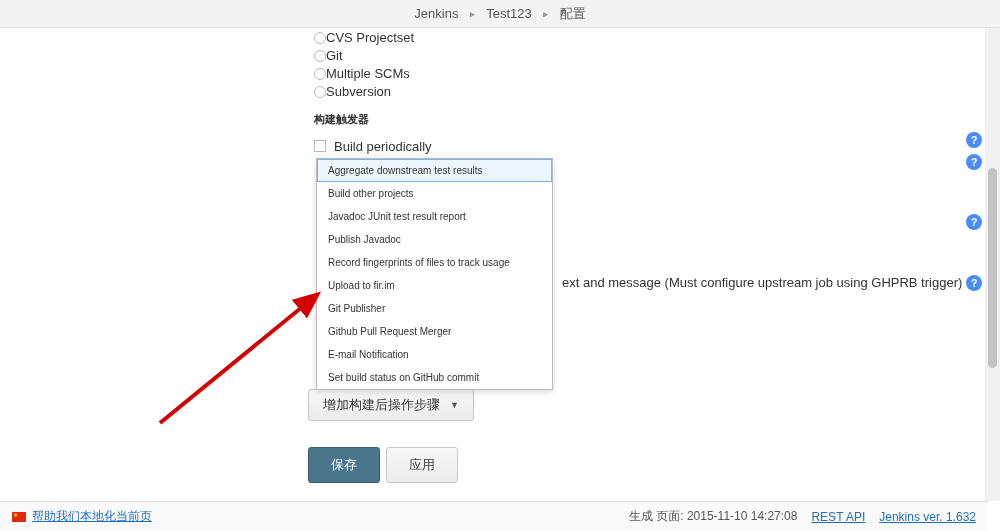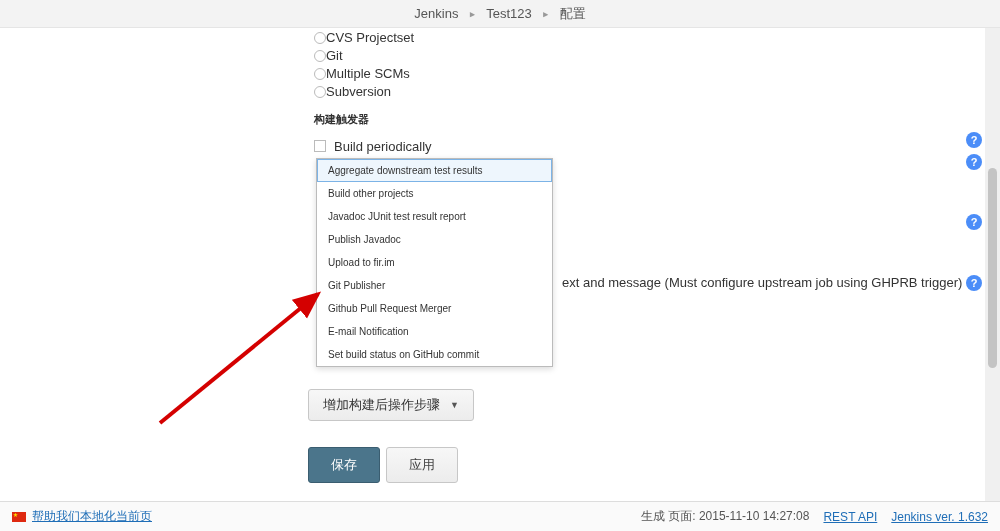--- a/index.html
+++ b/index.html
@@ -43,21 +43,21 @@
 
   
   .btn-row { position: absolute; top: 419px; left: -6px; display: flex; gap: 6px; }
   .btn-primary { background: #4b758b; color: #fff; border: 1px solid #3a5d70; padding: 8px 22px; border-radius: 3px; cursor: pointer; }
   .btn-secondary { background: linear-gradient(#f7f7f7, #ececec); color: #444; border: 1px solid #c7c7c7; padding: 8px 22px; border-radius: 3px; cursor: pointer; }
 
   
   .arrow-svg { position: absolute; top: 140px; left: 10px; width: 350px; height: 260px; pointer-events: none; z-index: 20; }
 
   
-  .footer { position: absolute; bottom: 0; left: 0; right: 0; height: 30px; border-top: 1px solid #ddd; background: #fafafa; display: flex; align-items: center; padding: 0 12px; font-size: 12px; }
+  .footer { position: absolute; bottom: 0; left: 0; right: 12px; height: 30px; border-top: 1px solid #ddd; background: #fafafa; display: flex; align-items: center; padding: 0 12px; font-size: 12px; }
   .footer-left { display: flex; align-items: center; gap: 6px; }
   .footer-right { margin-left: auto; display: flex; align-items: center; gap: 14px; color: #555; }
   .flag-icon { width: 14px; height: 10px; background: linear-gradient(#de2910 60%, #de2910); display: inline-block; position: relative; }
   .flag-icon::after { content: ''; position: absolute; top: 1px; left: 1px; width: 5px; height: 5px; background: #ffde00; clip-path: polygon(50% 0,61% 35%,98% 35%,68% 57%,79% 91%,50% 70%,21% 91%,32% 57%,2% 35%,39% 35%); }
 
   
   .fake-scroll { position: absolute; top: 28px; right: 0; width: 15px; bottom: 30px; background: #f0f0f0; }
   .fake-scroll-thumb { position: absolute; top: 140px; left: 3px; right: 3px; height: 200px; background: #c4c4c4; border-radius: 5px; }
 </style>
 </head>
@@ -100,20 +100,21 @@
       <span>Build periodically</span>
     </div>
 
     <div class="behind-text" style="text-indent: 248px;">ext and message (Must configure upstream job using GHPRB trigger)</div>
 
     <div class="dropdown">
       <div class="dropdown-item highlight">Aggregate downstream test results</div>
       <div class="dropdown-item">Build other projects</div>
       <div class="dropdown-item">Javadoc JUnit test result report</div>
       <div class="dropdown-item">Publish Javadoc</div>
+      <div class="dropdown-item">Record fingerprints of files to track usage</div>
       <div class="dropdown-item">Upload to fir.im</div>
       <div class="dropdown-item">Git Publisher</div>
       <div class="dropdown-item">Github Pull Request Merger</div>
       <div class="dropdown-item">E-mail Notification</div>
       <div class="dropdown-item">Set build status on GitHub commit</div>
     </div>
 
     <div class="add-step">
       <span>增加构建后操作步骤</span>
       <span class="chev">▼</span>

